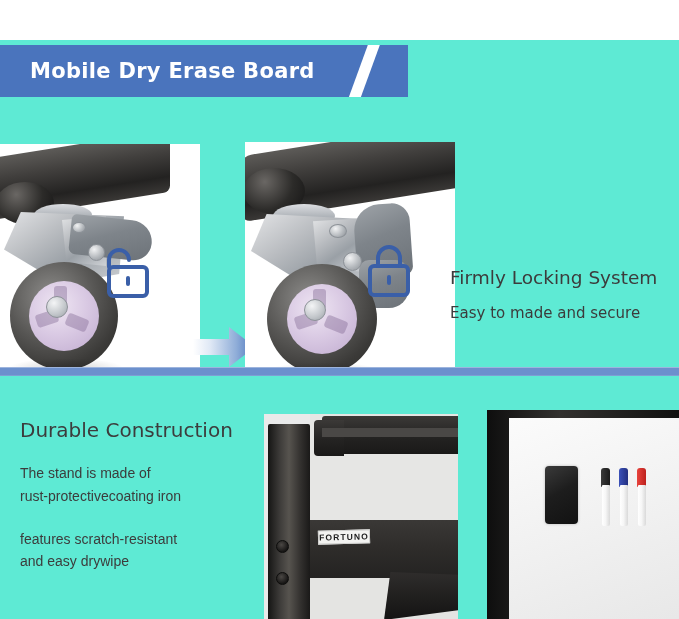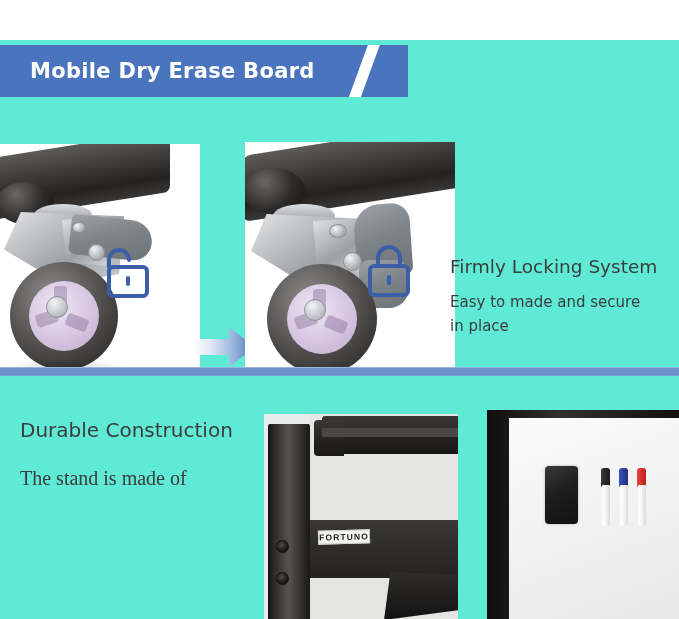--- a/index.html
+++ b/index.html
@@ -106,21 +106,21 @@
     border-radius: 3px;
   }
 
   
   .lock-icon { position:absolute; }
 
   
   .arrow-wrap { position:absolute; left:193px; top:222px; width:62px; height:46px; }
 
   
-  .sec1-text { position:absolute; left:450px; top:154px; width:229px; }
+  .sec1-text { position:absolute; left:450px; top:165px; width:229px; }
   .sec1-head {
     font-size:18.5px; color:#3c3c3c; font-weight:400;
     font-family:"DejaVu Sans", sans-serif; white-space:nowrap;
   }
   .sec1-body {
     margin-top:13px; font-size:15px; color:#3c3c3c; line-height:1.62;
     font-family:"DejaVu Sans", sans-serif;
   }
 
   
@@ -133,22 +133,22 @@
 
   
   .sec2 { position:absolute; left:0; top:320px; width:679px; height:283px; }
 
   .sec2-text { position:absolute; left:20px; top:58px; width:245px; }
   .sec2-head {
     font-size:20px; color:#3c3c3c; font-weight:400;
     font-family:"DejaVu Sans", sans-serif; white-space:nowrap;
   }
   .sec2-p {
-    margin-top:20px; font-size:20px; color:#3c3c3c; line-height:1.63;
-    font-family:Liberation Serif, serif;
+    margin-top:20px; font-size:14px; color:#3c3c3c; line-height:1.63;
+    font-family:Liberation Sans, sans-serif;
   }
 
   
   .stand-photo {
     position:absolute; left:264px; top:54px; width:194px; height:229px;
     overflow:hidden; background:#e9eaea;
   }
   .stand-post {
     position:absolute; left:4px; top:10px; width:42px; height:219px;
     background: linear-gradient(90deg,#151514 0%, #3d3b39 28%, #57544f 50%, #32302e 78%, #1a1918 100%);
@@ -308,37 +308,39 @@
         <rect x="9" y="24" width="38" height="29" rx="4" fill="none" stroke="#3a5fa8" stroke-width="4"></rect>
         <path d="M17 24 V16 a11 11 0 0 1 22 0 V24" fill="none" stroke="#3a5fa8" stroke-width="4" stroke-linecap="round"></path>
         <rect x="26" y="33" width="4" height="10" rx="2" fill="#3a5fa8"></rect>
       </svg>
     </div>
 
     <div class="sec1-text">
       <div class="sec1-head">Firmly Locking System</div>
       <div class="sec1-body">
         <div>Easy to made and secure</div>
-        <div>in place</div>
       </div>
     </div>
   </div>
 
   <div class="divider"></div>
 
   <div class="sec2">
 
     <div class="sec2-text">
       <div class="sec2-head">Durable Construction</div>
 
       <div class="sec2-p">
         <div>The stand is made of</div>
+        <div>rust-protectivecoating iron</div>
       </div>
 
       <div class="sec2-p">
+        <div>features scratch-resistant</div>
+        <div>and easy drywipe</div>
       </div>
     </div>
 
     <div class="stand-photo">
 
       <div class="panel" style="left:46px; top:0px; width:148px; height:229px; background:#e6e6e4;"></div>
 
       <div class="topframe" style="left:58px; top:2px; width:140px; height:38px;"></div>
       <div class="topframe" style="left:50px; top:6px; width:30px; height:36px; border-radius:4px 0 0 4px;"></div>
       <div class="panel" style="left:58px; top:14px; width:138px; height:9px; background:#4a4846;"></div>

